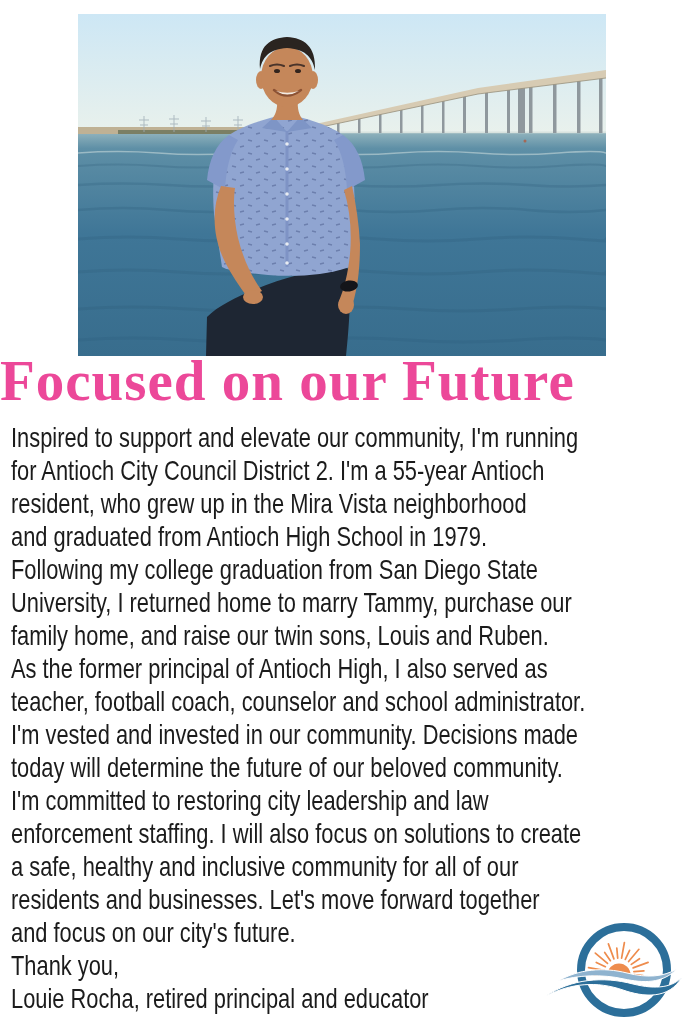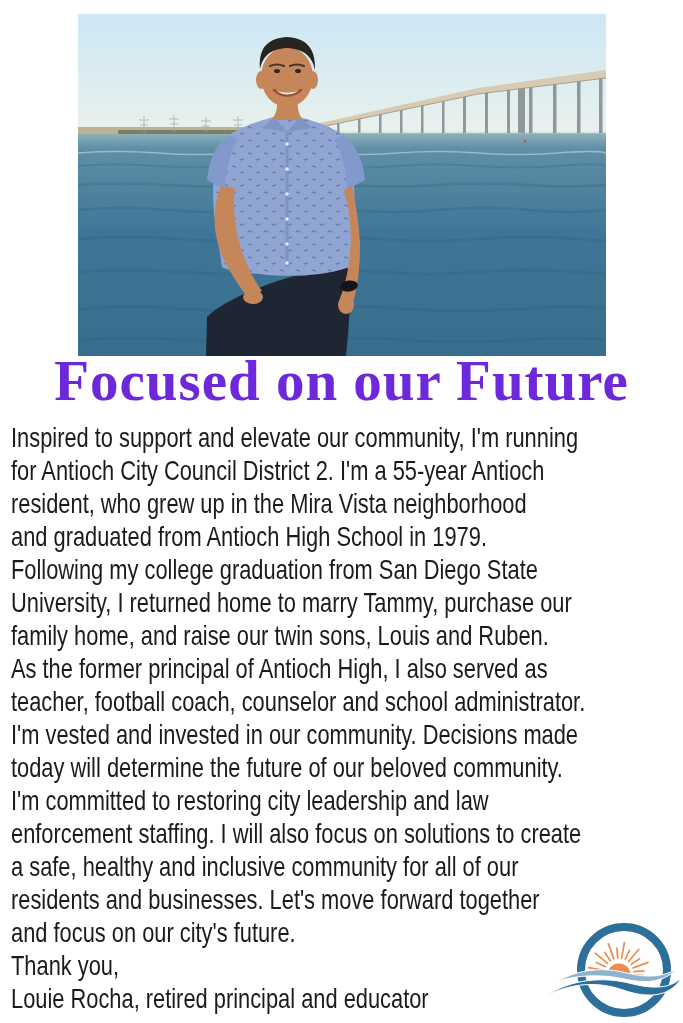--- a/index.html
+++ b/index.html
@@ -4,23 +4,23 @@
 <style>
   html,body { margin:0; padding:0; background:#ffffff; }
   .page {
     position:relative; width:683px; height:1023px; background:#ffffff;
     font-family:"Liberation Sans", sans-serif; overflow:hidden;
   }
   .photo {
     position:absolute; left:78px; top:14px; width:528px; height:342px; display:block;
   }
   .headline {
-    position:absolute; left:0; top:351px; width:683px; text-align:center;
+    position:absolute; left:0; top:351px; width:683px; text-align:left;
     font-family:"Liberation Serif", serif; font-weight:bold;
-    font-size:57px; line-height:60px; letter-spacing:1px; color:#6d28d9;
+    font-size:57px; line-height:60px; letter-spacing:1px; color:#ec4899;
     white-space:nowrap;
   }
   .body-text {
     position:absolute; left:11px; top:421px; color:#1b1b1b;
   }
   .body-text .line {
     height:33px; line-height:33px; font-size:28px; white-space:nowrap;
     transform:scaleX(0.78); transform-origin:0 50%;
   }
   .logo {

